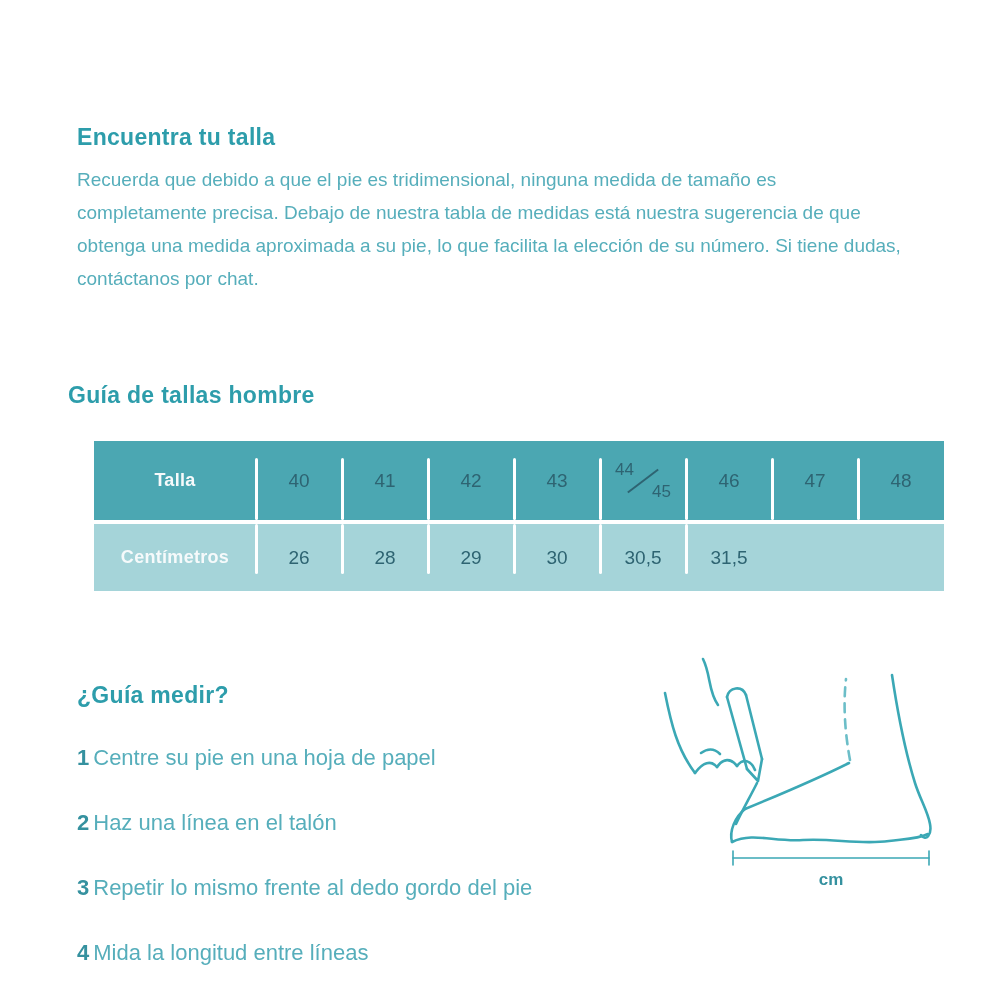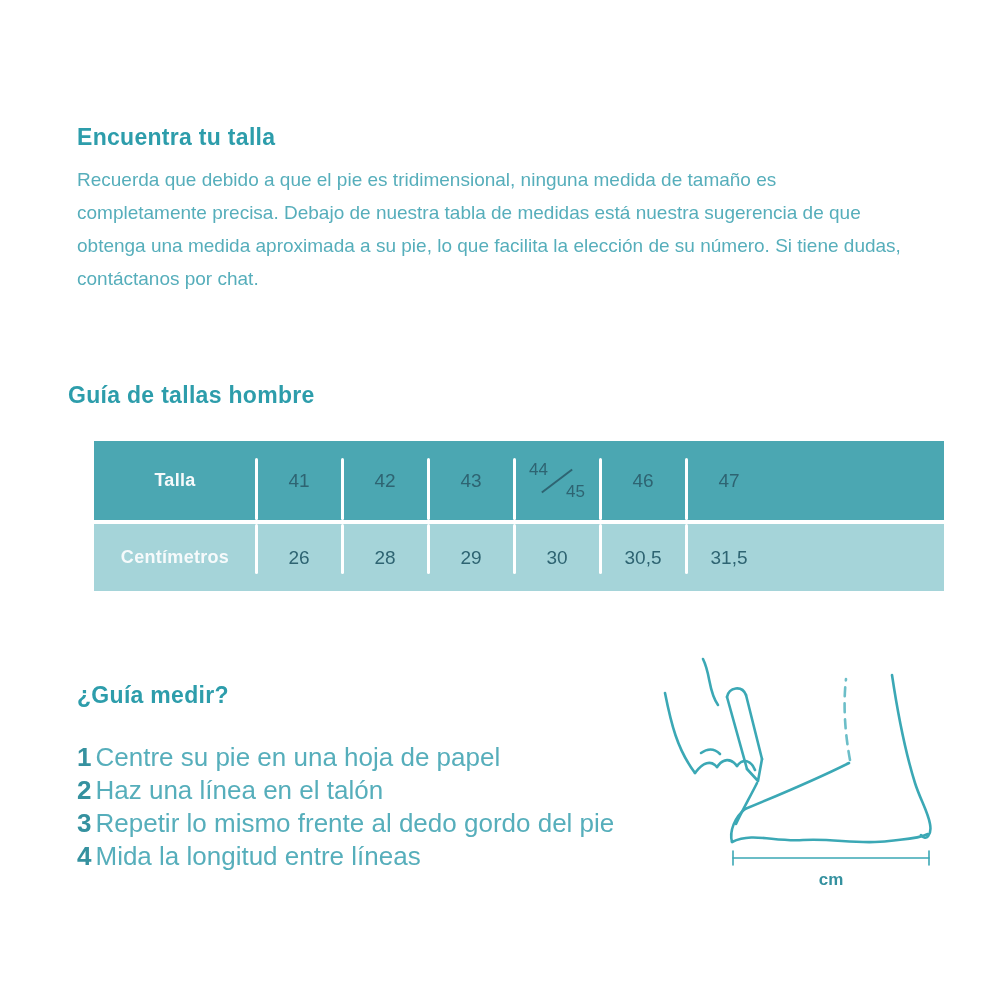--- a/index.html
+++ b/index.html
@@ -60,21 +60,21 @@
   .slash {
     width: 38px; height: 0;
     border-top: 2px solid #2e6472;
     transform: rotate(-37deg);
     margin: 0 -9px;
   }
 
   
   .measure-text { position: absolute; left: 77px; top: 682px; width: 540px; }
   .steps { margin: 32px 0 0; padding: 0; list-style: none; }
-  .steps li { color: #56aebb; font-size: 26px; line-height: 33px; white-space: nowrap; }
+  .steps li { color: #56aebb; font-size: 22px; line-height: 33px; white-space: nowrap; margin-top: 32px; }
   .steps .num { color: #35919f; font-weight: 700; margin-right: 4px; }
 
   
   .illustration { position: absolute; left: 645px; top: 645px; width: 300px; height: 250px; }
   .illustration svg { display: block; }
 </style>
 </head>
 <body>
 
 <div class="page">
@@ -83,30 +83,32 @@
     <h1>Encuentra tu talla</h1>
     <p>Recuerda que debido a que el pie es tridimensional, ninguna medida de tamaño es completamente precisa. Debajo de nuestra tabla de medidas está nuestra sugerencia de que obtenga una medida aproximada a su pie, lo que facilita la elección de su número. Si tiene dudas, contáctanos por chat.</p>
   </section>
 
   <section class="guide">
     <h2>Guía de tallas hombre</h2>
 
     <div class="size-table">
       <div class="trow header">
         <div class="cell label">Talla</div>
+        <div class="cell">40</div>
         <div class="cell">41</div>
         <div class="cell">42</div>
         <div class="cell">43</div>
         <div class="cell split">
           <span class="split-top">44</span>
           <span class="slash"></span>
           <span class="split-bottom">45</span>
         </div>
         <div class="cell">46</div>
         <div class="cell">47</div>
+        <div class="cell">48</div>
       </div>
       <div class="trow data">
         <div class="cell label">Centímetros</div>
         <div class="cell">26</div>
         <div class="cell">28</div>
         <div class="cell">29</div>
         <div class="cell">30</div>
         <div class="cell">30,5</div>
         <div class="cell">31,5</div>
       </div>

